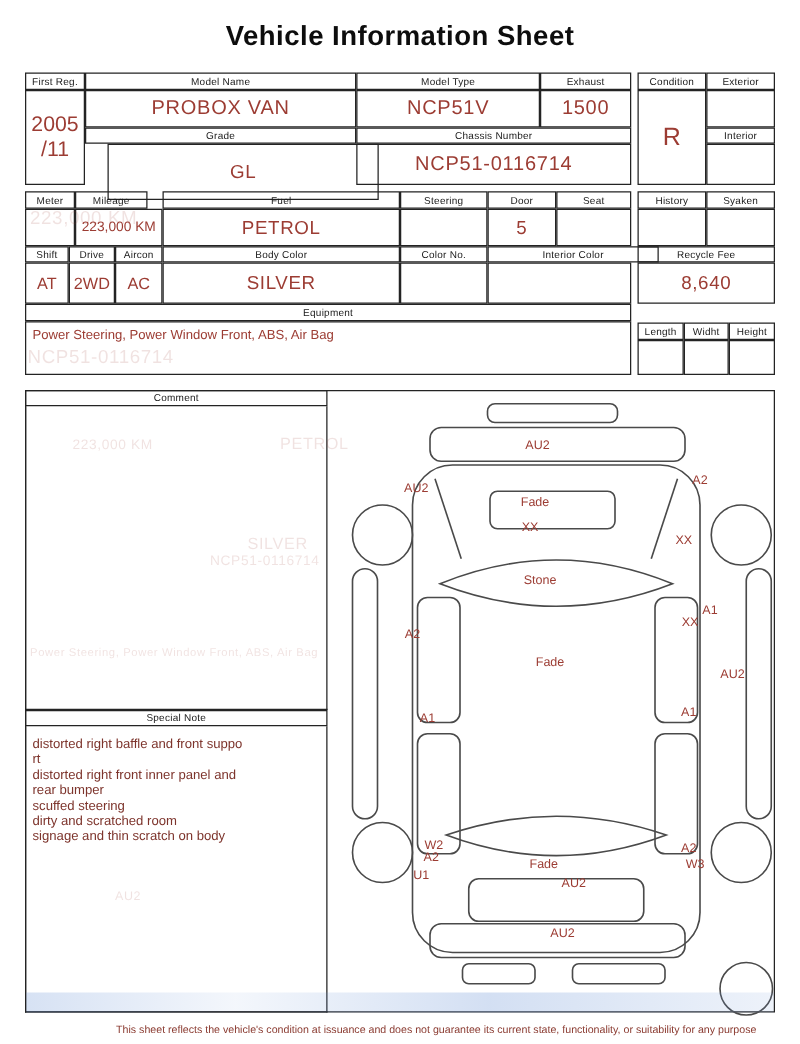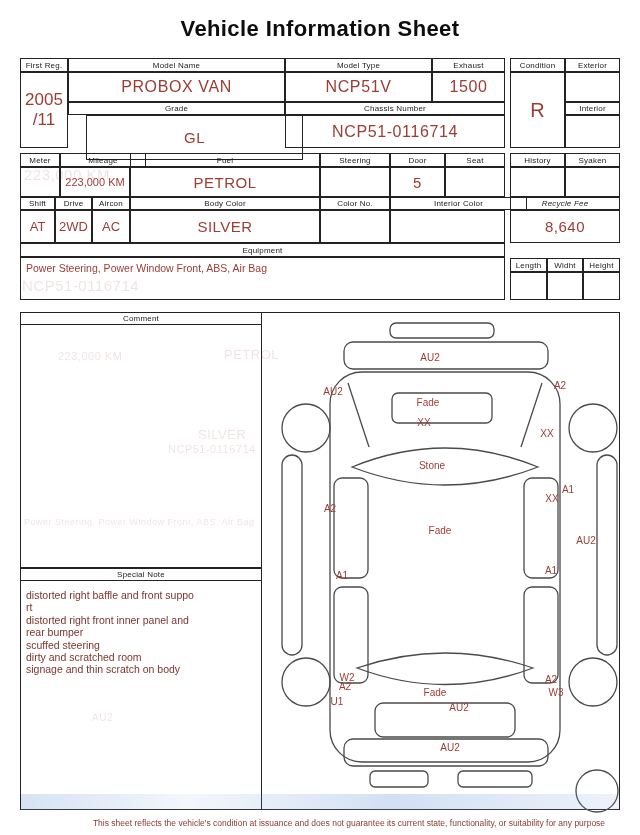--- a/index.html
+++ b/index.html
@@ -81,21 +81,21 @@
   <div class="cell val v16" style="left:285px;top:115px;width:220px;height:33px;">NCP51-0116714</div>
 
   <div class="cell lbl" style="left:510px;top:58px;width:55px;height:14px;">Condition</div>
   <div class="cell lbl" style="left:565px;top:58px;width:55px;height:14px;">Exterior</div>
   <div class="cell val v20" style="left:510px;top:72px;width:55px;height:76px;">R</div>
   <div class="cell" style="left:565px;top:72px;width:55px;height:30px;"></div>
   <div class="cell lbl" style="left:565px;top:102px;width:55px;height:13px;">Interior</div>
   <div class="cell" style="left:565px;top:115px;width:55px;height:33px;"></div>
 
   <div class="cell lbl" style="left:20px;top:153px;width:40px;height:14px;">Meter</div>
-  <div class="cell lbl" style="left:60px;top:153px;width:86px;height:14px;">Mileage</div>
+  <div class="cell lbl" style="left:60px;top:153px;width:58px;height:14px;">Mileage</div>
   <div class="cell lbl" style="left:130px;top:153px;width:190px;height:14px;">Fuel</div>
   <div class="cell lbl" style="left:320px;top:153px;width:70px;height:14px;">Steering</div>
   <div class="cell lbl" style="left:390px;top:153px;width:55px;height:14px;">Door</div>
   <div class="cell lbl" style="left:445px;top:153px;width:60px;height:14px;">Seat</div>
 
   <div class="cell" style="left:20px;top:167px;width:40px;height:30px;"></div>
   <div class="cell val v11" style="left:60px;top:167px;width:70px;height:30px;">223,000 KM</div>
   <div class="cell val v15" style="left:130px;top:167px;width:190px;height:30px;">PETROL</div>
   <div class="cell" style="left:320px;top:167px;width:70px;height:30px;"></div>
   <div class="cell val v15" style="left:390px;top:167px;width:55px;height:30px;">5</div>
@@ -115,21 +115,21 @@
   <div class="cell" style="left:320px;top:210px;width:70px;height:33px;"></div>
   <div class="cell" style="left:390px;top:210px;width:115px;height:33px;"></div>
 
   <div class="cell lbl" style="left:20px;top:243px;width:485px;height:14px;">Equipment</div>
   <div class="cell val topleft" style="left:20px;top:257px;width:485px;height:43px;font-size:10.5px;">Power Steering, Power Window  Front, ABS, Air Bag</div>
 
   <div class="cell lbl" style="left:510px;top:153px;width:55px;height:14px;">History</div>
   <div class="cell lbl" style="left:565px;top:153px;width:55px;height:14px;">Syaken</div>
   <div class="cell" style="left:510px;top:167px;width:55px;height:30px;"></div>
   <div class="cell" style="left:565px;top:167px;width:55px;height:30px;"></div>
-  <div class="cell lbl" style="left:510px;top:197px;width:110px;height:13px;font-style:italic;">Recycle Fee</div>
+  <div class="cell lbl" style="left:510px;top:197px;width:110px;height:13px;">Recycle Fee</div>
   <div class="cell val v15" style="left:510px;top:210px;width:110px;height:33px;">8,640</div>
 
   <div class="cell lbl" style="left:510px;top:258px;width:37px;height:14px;">Length</div>
   <div class="cell lbl" style="left:547px;top:258px;width:36px;height:14px;">Widht</div>
   <div class="cell lbl" style="left:583px;top:258px;width:37px;height:14px;">Height</div>
   <div class="cell" style="left:510px;top:272px;width:37px;height:28px;"></div>
   <div class="cell" style="left:547px;top:272px;width:36px;height:28px;"></div>
   <div class="cell" style="left:583px;top:272px;width:37px;height:28px;"></div>
 
   <div class="box" style="left:20px;top:312px;width:600px;height:498px;"></div>

